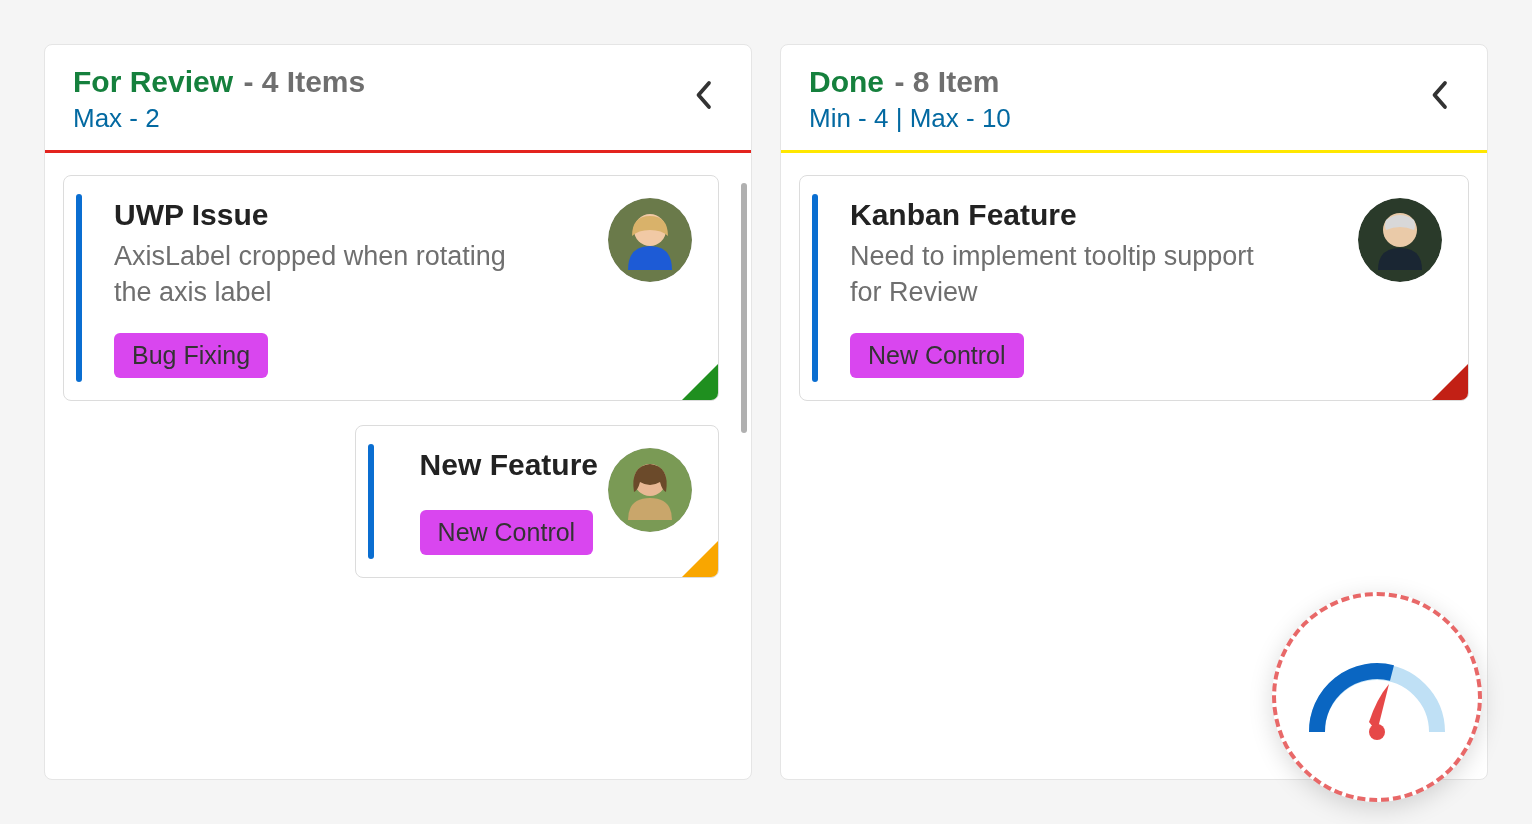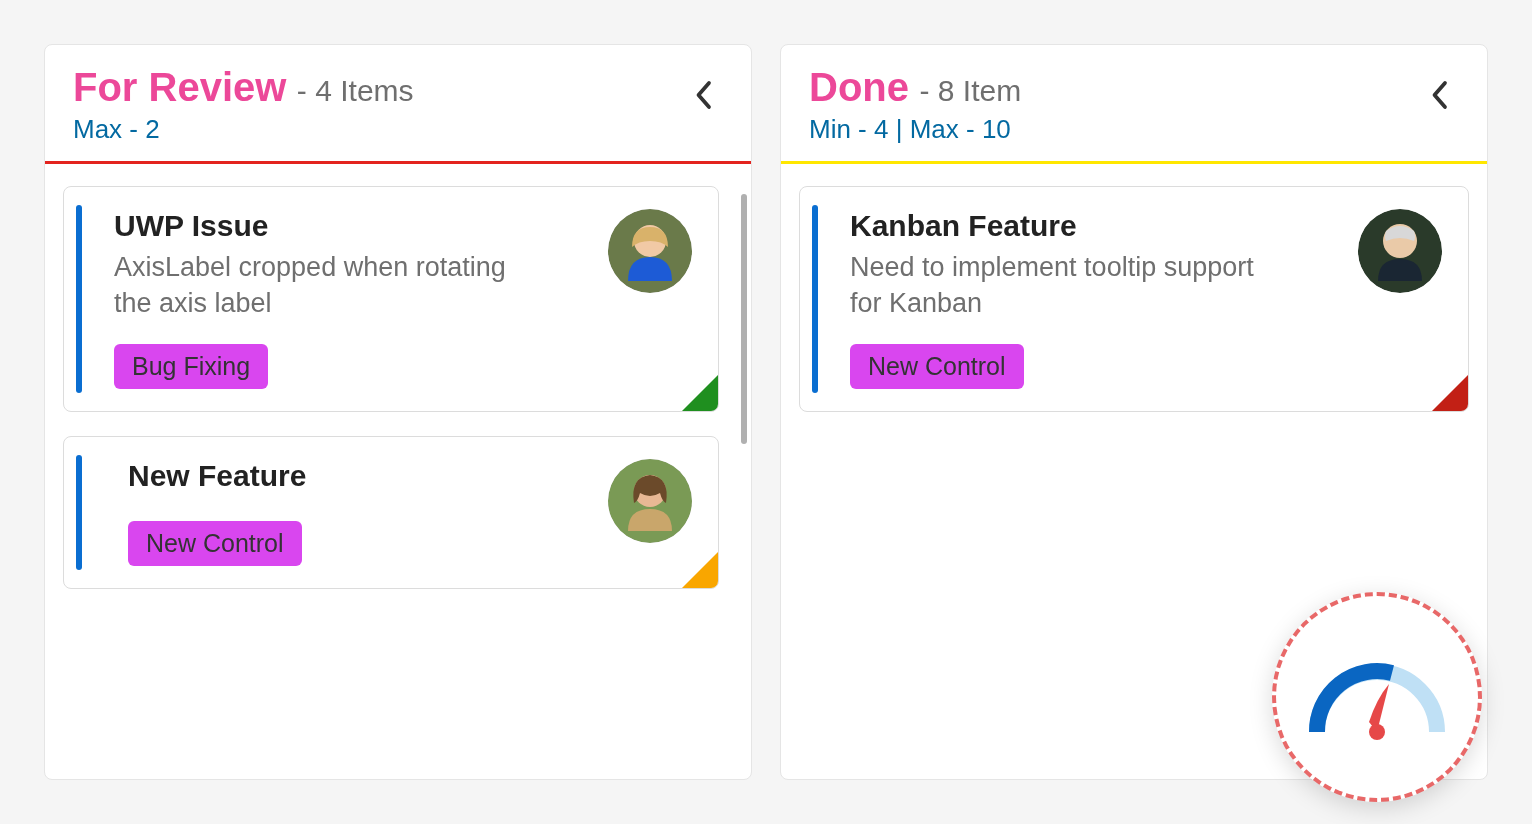--- a/index.html
+++ b/index.html
@@ -22,27 +22,27 @@
   .col-header {
     padding: 20px 28px 16px 28px;
     position: relative;
   }
   .col-title-row {
     display: flex;
     justify-content: space-between;
     align-items: flex-start;
   }
   .col-title {
-    font-size: 40px;
+    font-size: 30px;
     font-weight: 600;
-    color: #ec4899;
+    color: #15803d;
   }
   .col-count {
     font-size: 30px;
-    font-weight: 400;
+    font-weight: 700;
     color: #6f6f6f;
     margin-left: 6px;
   }
   .col-sub {
     font-size: 26px;
     color: #0369a1;
     margin-top: 4px;
   }
   .collapse-btn {
     cursor: pointer;
@@ -59,20 +59,21 @@
     width: 100%;
   }
   .divider-red { background: #e3231e; }
   .divider-yellow { background: #ffe700; }
   .card-list {
     padding: 22px 18px;
     display: flex;
     flex-direction: column;
     gap: 24px;
     position: relative;
+    align-items: flex-end;
   }
   .scroll-thumb {
     position: absolute;
     top: 30px;
     right: 4px;
     width: 6px;
     height: 250px;
     background: #b0b0b0;
     border-radius: 3px;
   }
@@ -245,21 +246,21 @@
         </div>
       </div>
     </div>
     <div class="col-divider divider-yellow"></div>
     <div class="card-list">
 
       <div class="card">
         <div class="card-accent"></div>
         <div class="card-body">
           <div class="card-title">Kanban Feature</div>
-          <div class="card-desc">Need to implement tooltip support for Kanban</div>
+          <div class="card-desc">Need to implement tooltip support for Review</div>
           <div class="tag">New Control</div>
         </div>
         <div class="avatar">
           <svg viewBox="0 0 84 84">
             <circle cx="42" cy="42" r="42" fill="#2a3a2a"></circle>
             <circle cx="42" cy="32" r="17" fill="#eacaa8"></circle>
             <path d="M28 22 q14 -10 28 0 q2 6 0 10 q-14 -6 -28 0 q-2 -4 0 -10" fill="#d8d8d8"></path>
             <path d="M20 72 q0 -22 22 -22 q22 0 22 22 z" fill="#1a2633"></path>
           </svg>
         </div>

